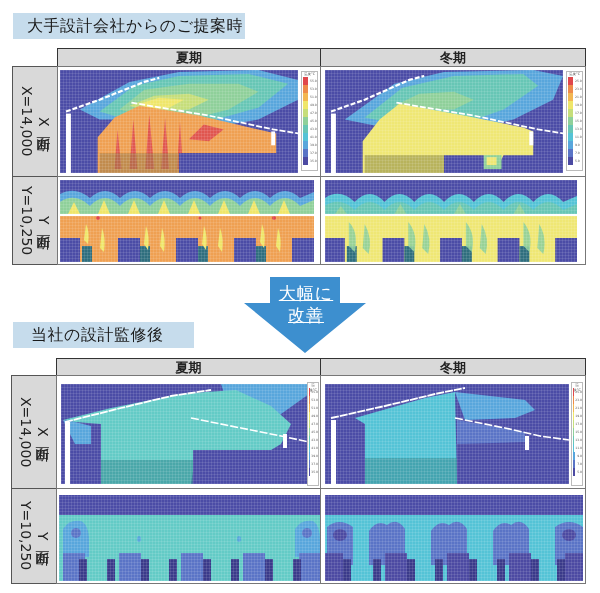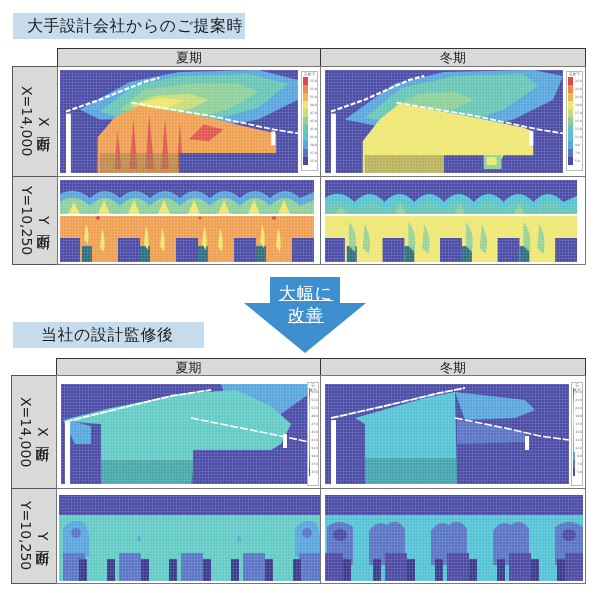--- a/index.html
+++ b/index.html
@@ -1,18 +1,18 @@
 <!DOCTYPE html>
 <html><head>
 <meta charset="utf-8">
 <style>
   html,body{margin:0;padding:0;background:#ffffff;}
   body{width:600px;height:593px;position:relative;overflow:hidden;font-family:"DejaVu Sans","Liberation Sans",sans-serif;color:#222;}
   .section-title{position:absolute;background:#c6dcec;font-size:16px;line-height:26px;padding:0 0 0 14px;color:#1a1a1a;letter-spacing:0.5px;}
-  .hdr{position:absolute;background:#d9d9d9;border:1px solid #333;border-bottom:1.5px solid #222;text-align:center;font-size:13px;font-weight:normal;line-height:17px;box-sizing:border-box;}
+  .hdr{position:absolute;background:#d9d9d9;border:1px solid #333;border-bottom:1.5px solid #222;text-align:center;font-size:13px;font-weight:bold;line-height:17px;box-sizing:border-box;}
   .rowlabel{position:absolute;background:#d9d9d9;border:1px solid #555;box-sizing:border-box;display:flex;align-items:center;justify-content:center;}
   .rowlabel .vt{writing-mode:vertical-rl;font-size:14px;line-height:17px;text-align:center;color:#222;}
   .cell{position:absolute;border:1px solid #777;box-sizing:border-box;background:#fff;}
   .sim{position:absolute;overflow:hidden;}
   .sim svg{display:block;width:100%;height:100%;}
   .mesh{position:absolute;inset:0;pointer-events:none;
         background-image:repeating-linear-gradient(0deg,rgba(255,255,255,0.10) 0 1px,transparent 1px 3px),
                          repeating-linear-gradient(90deg,rgba(255,255,255,0.10) 0 1px,transparent 1px 3px);}
   .legend{position:absolute;width:17px;background:#fff;border:1px solid #bbb;box-sizing:border-box;font-size:3px;color:#555;}
   .legend .lt{font-size:3.5px;text-align:center;height:5px;line-height:5px;}
@@ -247,21 +247,21 @@
 </div>
 
 <svg class="arrow" viewBox="0 0 122 76">
   <polygon points="26,0 96,0 96,26 122,26 61,76 0,26 26,26" fill="#3d8fcf"></polygon>
 </svg>
 <div class="arrow-text">
   <span>大幅に</span><br>
   <span>改善</span>
 </div>
 
-<div class="section-title" style="left:13px;top:322px;width:163px;padding-left:28px;">当社の設計監修後</div>
+<div class="section-title" style="left:13px;top:322px;width:163px;padding-left:18px;">当社の設計監修後</div>
 
 <div class="hdr" style="left:56px;top:358px;width:265px;height:18px;">夏期</div>
 <div class="hdr" style="left:320px;top:358px;width:266px;height:18px;">冬期</div>
 
 <div class="rowlabel" style="left:11px;top:375px;width:46px;height:114px;">
   <div class="vt"><span>X断面</span><br><span>X=14,000</span></div>
 </div>
 <div class="rowlabel" style="left:11px;top:488px;width:46px;height:96px;">
   <div class="vt"><span>Y断面</span><br><span>Y=10,250</span></div>
 </div>

